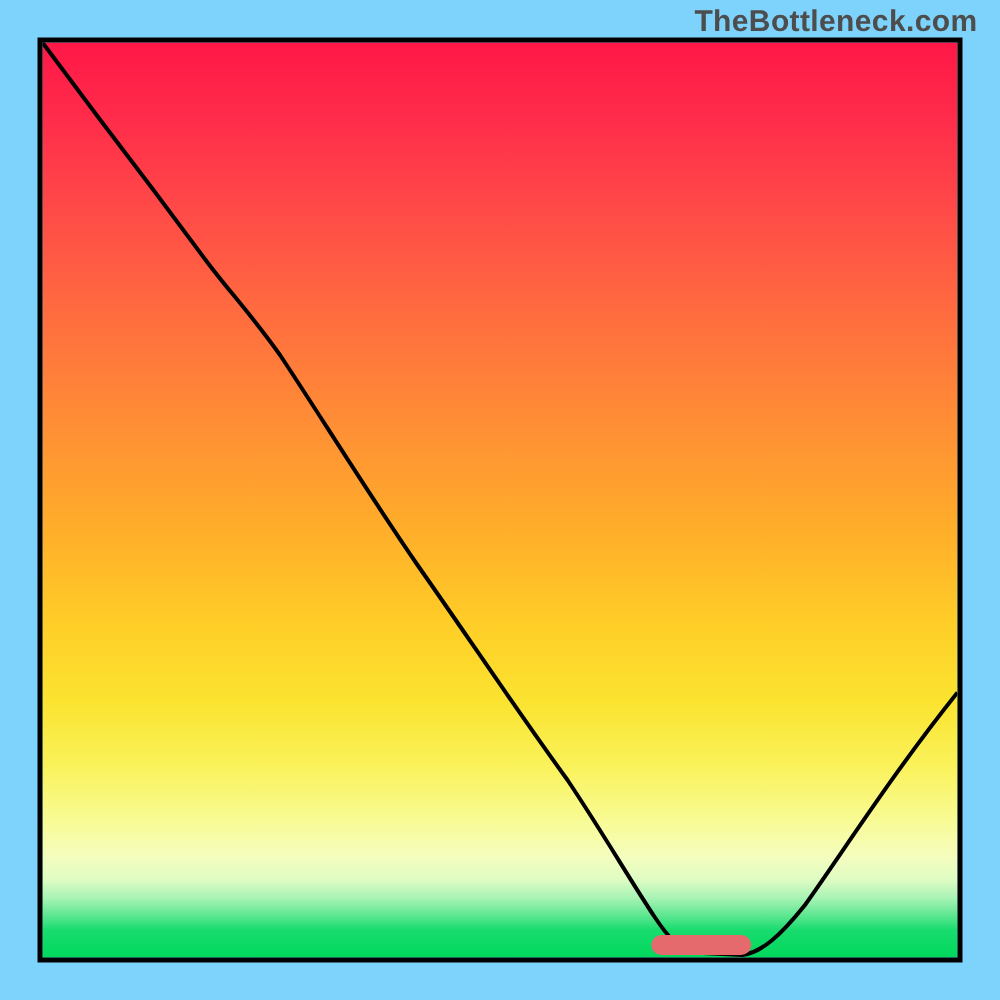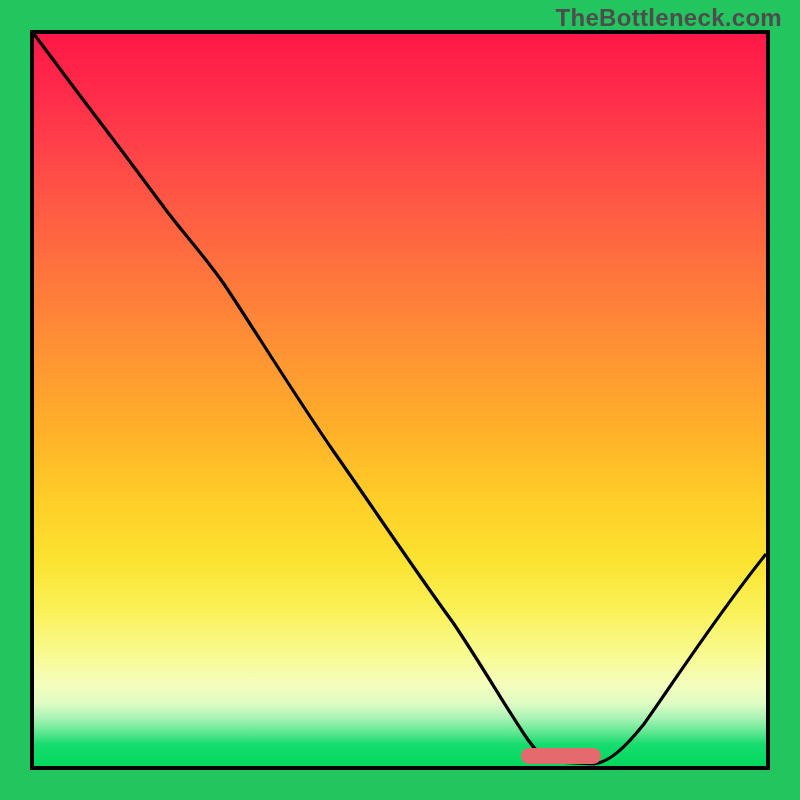--- a/index.html
+++ b/index.html
@@ -8,21 +8,21 @@
     width: 800px;
     height: 800px;
     background: #000;
     overflow: hidden;
     font-family: Arial, Helvetica, sans-serif;
   }
   .container {
     position: relative;
     width: 800px;
     height: 800px;
-    background: #22c55e;
+    background: #7dd3fc;
   }
   .watermark {
     position: absolute;
     top: 4px;
     right: 18px;
     color: #4d4d4d;
     font-size: 24px;
     font-weight: 600;
     letter-spacing: 0.3px;
     z-index: 10;

